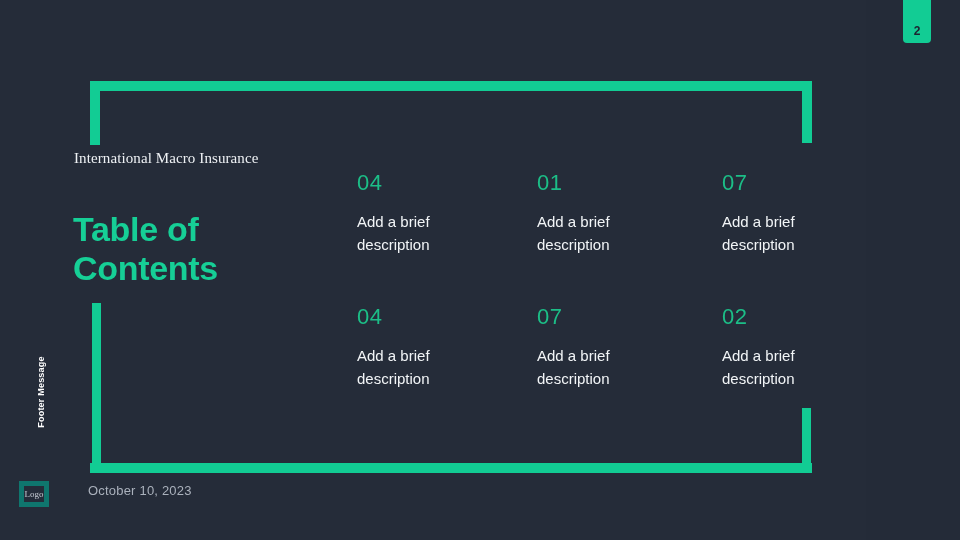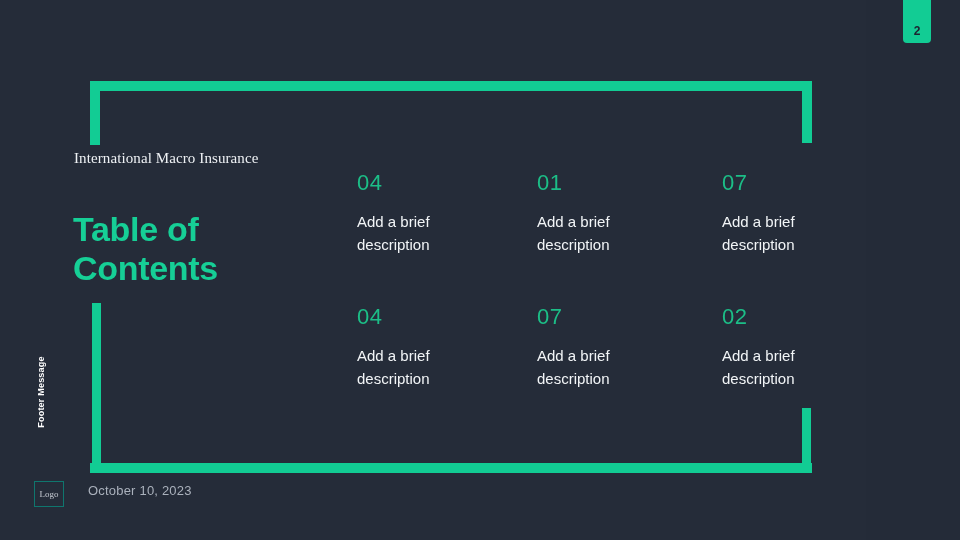--- a/index.html
+++ b/index.html
@@ -170,26 +170,25 @@
     line-height: 18px;
   }
 
   
   .logo-box {
     position: absolute;
     left: 19px;
     top: 481px;
     width: 30px;
     height: 26px;
-    border: 1px solid #0f766e;
+    border: 5px solid #0f766e;
     display: flex;
     align-items: center;
     justify-content: center;
     box-sizing: border-box;
-    margin-left: 15px;
   }
   .logo-box span {
     color: #c8cdd5;
     font-family: "Liberation Serif", serif;
     font-size: 9px;
     line-height: 1;
   }
 
   
   .slide-date {

